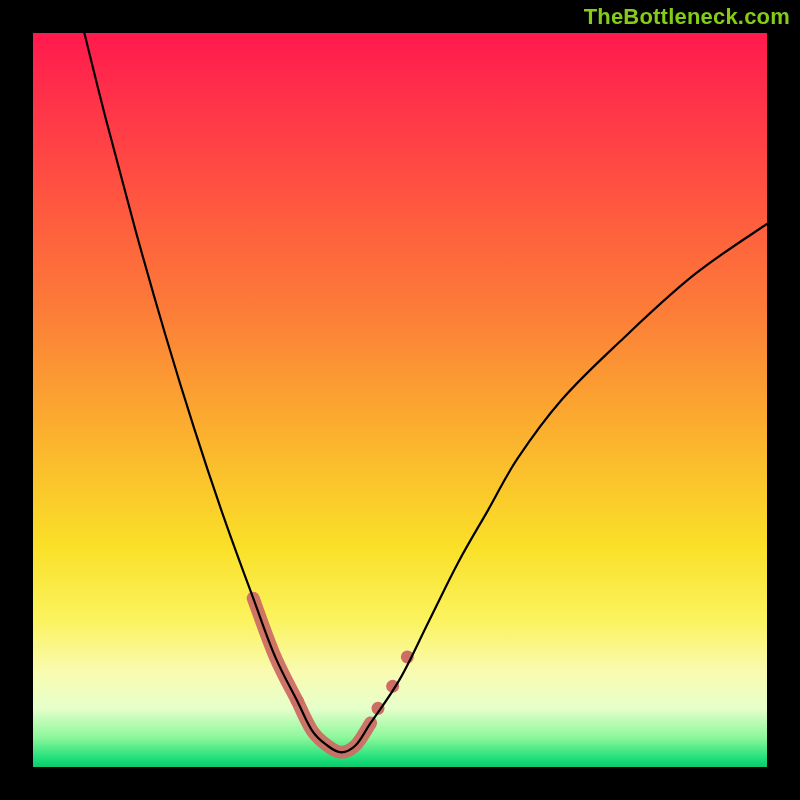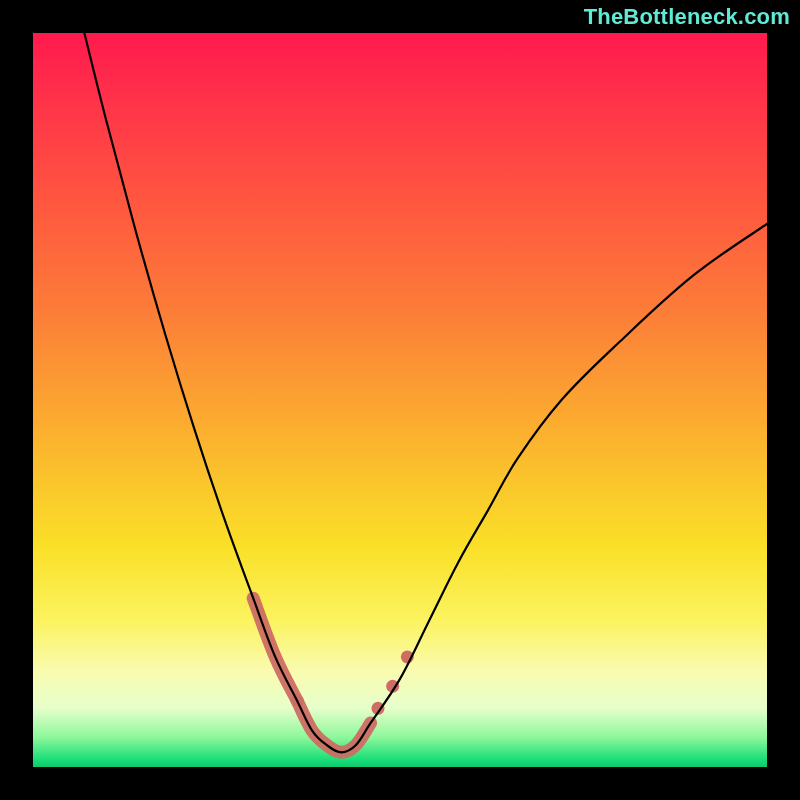--- a/index.html
+++ b/index.html
@@ -14,21 +14,21 @@
   .outer {
     position: relative;
     width: 800px;
     height: 800px;
     background: #000000;
   }
   .watermark {
     position: absolute;
     top: 4px;
     right: 10px;
-    color: #5eead4;
+    color: #84cc16;
     font-size: 22px;
     font-weight: 600;
     letter-spacing: 0.2px;
     z-index: 5;
   }
   .plot-frame {
     position: absolute;
     left: 33px;
     top: 33px;
     width: 734px;

